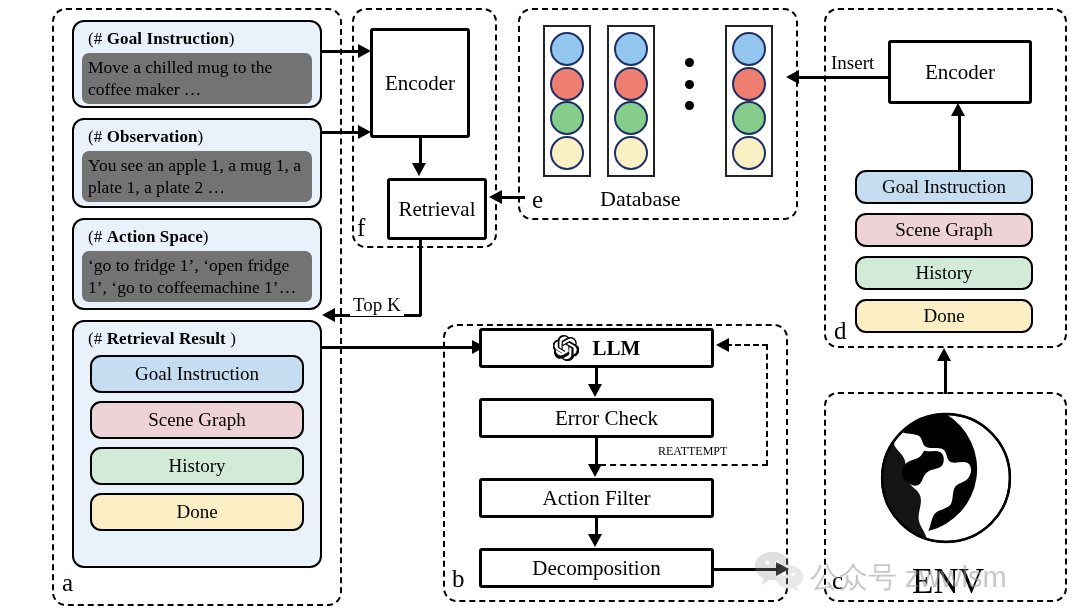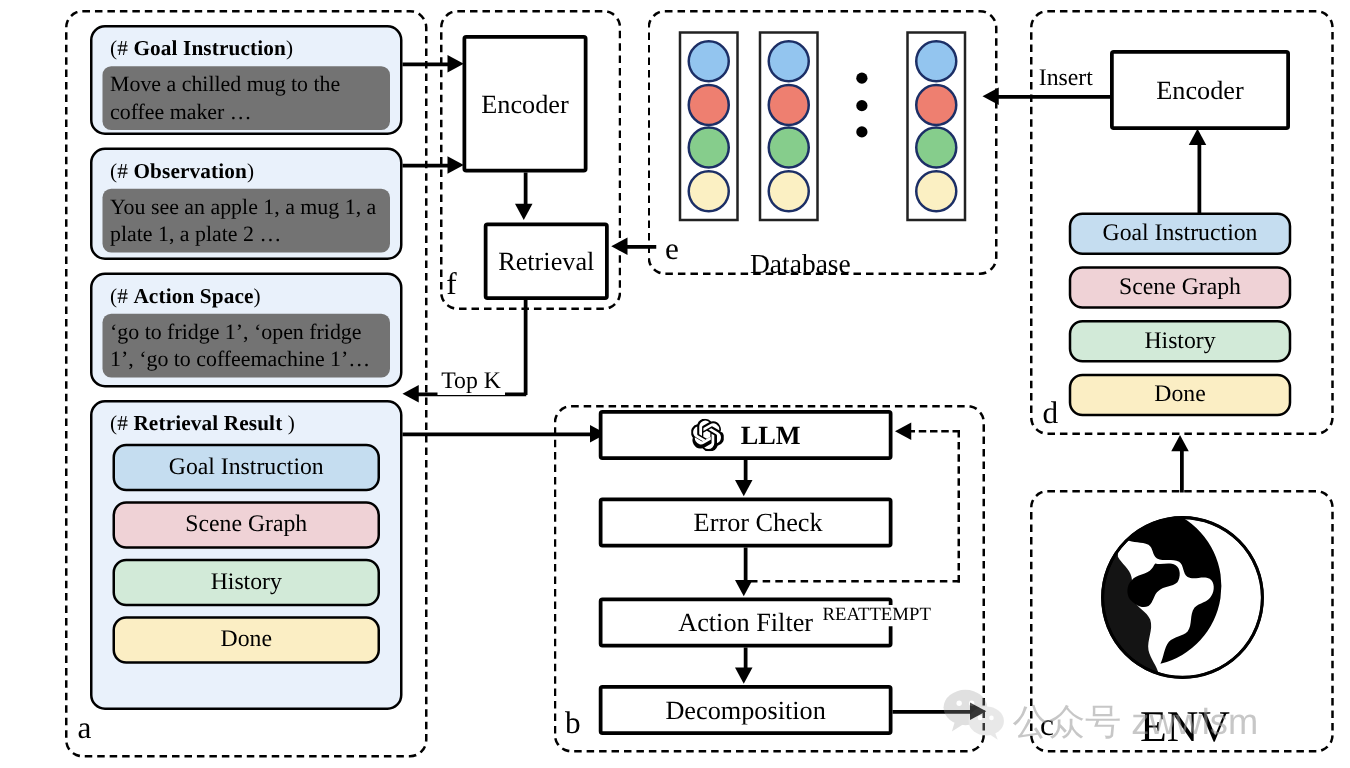--- a/index.html
+++ b/index.html
@@ -125,21 +125,21 @@
   <div class="dot" style="background:#93c5ef;"></div>
   <div class="dot" style="background:#ee7f70;"></div>
   <div class="dot" style="background:#86cd8c;"></div>
   <div class="dot" style="background:#fbf0c3;"></div>
 </div>
 <div class="ell" style="left:685px;top:58px;height:52px;">
   <span></span>
     <span></span>
     <span></span>
 </div>
-<div style="position:absolute;left:600px;top:198px;font-size:22px;">Database</div>
+<div style="position:absolute;left:600px;top:186px;font-size:22px;">Database</div>
 
 <div class="ln hln" style="left:497px;top:196px;width:28px;"></div>
 <div class="ah ah-l" style="left:489px;top:190px;"></div>
 
 <div class="panel" style="left:824px;top:8px;width:243px;height:340px;"></div>
 <div class="plabel" style="left:834px;top:318px;">d</div>
 
 <div class="box" style="left:888px;top:40px;width:144px;height:64px;">
   <span>Encoder</span>
 </div>
@@ -187,21 +187,21 @@
 <div class="ah ah-d" style="left:588px;top:384px;"></div>
 <div class="ln vln" style="left:595px;top:438px;height:28px;"></div>
 <div class="ah ah-d" style="left:588px;top:464px;"></div>
 <div class="ln vln" style="left:595px;top:518px;height:18px;"></div>
 <div class="ah ah-d" style="left:588px;top:534px;"></div>
 
 <div class="dln" style="left:600px;top:464px;width:168px;"></div>
 <div class="dvln" style="left:766px;top:344px;height:122px;"></div>
 <div class="dln" style="left:726px;top:344px;width:42px;"></div>
 <div class="ah ah-l" style="left:716px;top:338px;"></div>
-<div class="edge-lab" style="left:655px;top:444px;font-size:15px;margin-top:40px;">REATTEMPT</div>
+<div class="edge-lab" style="left:655px;top:444px;font-size:12px;">REATTEMPT</div>
 
 <div class="ln hln" style="left:714px;top:568px;width:66px;"></div>
 <div class="ah ah-r" style="left:776px;top:562px;"></div>
 
 <div class="panel" style="left:824px;top:392px;width:243px;height:210px;"></div>
 <div class="plabel" style="left:832px;top:568px;">c</div>
 <svg width="136" height="136" viewBox="0 0 100 100" style="position:absolute;left:878px;top:410px;">
   <circle cx="50" cy="50" r="47" fill="#fff" stroke="#000" stroke-width="1.6"></circle>
   <path fill="#000" d="M50 3a47 47 0 0 0-33 13c4 2 9 1 13 3 3 2 2 6 5 8 4 2 9 0 13 2 3 2 2 7 5 9 4 2 9-1 13 1 3 2 3 7 1 10-2 4-7 4-10 7-3 4-1 10-4 14-3 3-8 3-11 6-3 4-3 9-5 13a47 47 0 0 0 13-86z"></path>
   <path fill="#000" d="M12 22c-6 8-9 18-9 28a47 47 0 0 0 33 45c-1-5-5-9-6-14-1-6 3-12 1-18-2-5-8-7-10-12-2-4 0-9-1-13-1-5-6-8-8-12z" opacity=".92"></path>

